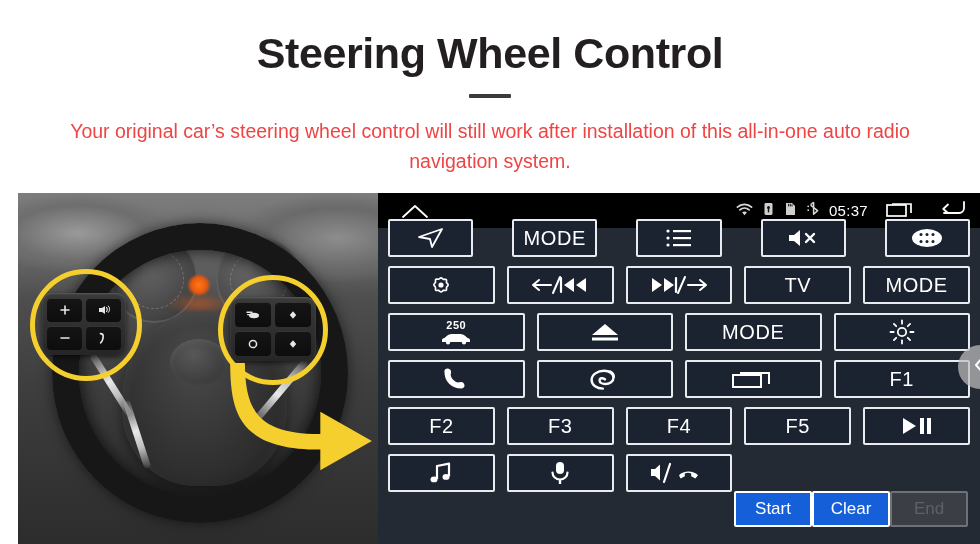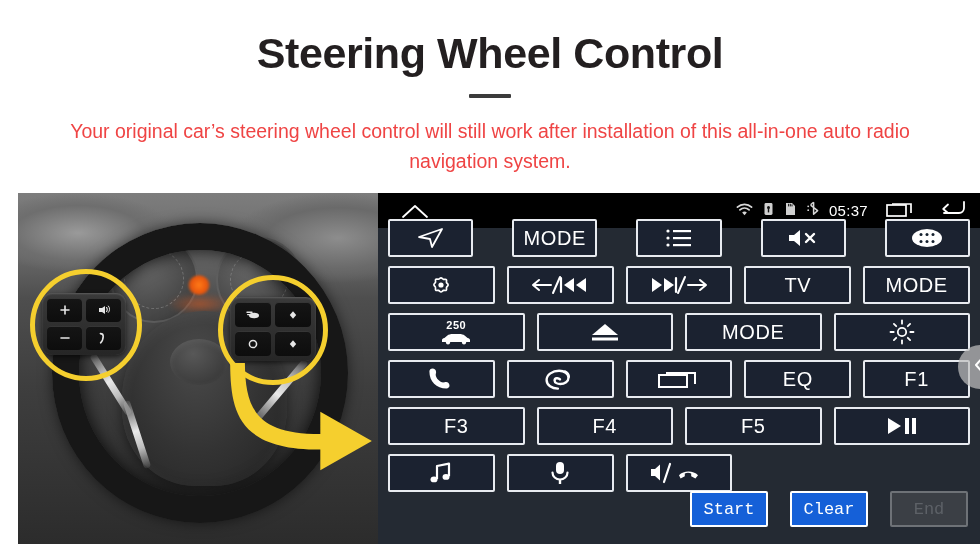--- a/index.html
+++ b/index.html
@@ -301,22 +301,21 @@
     letter-spacing: 0.5px;
     margin-bottom: 1px;
   }
 
   
   .actions {
     position: absolute;
     right: 12px;
     bottom: 8px;
     display: flex;
-    gap: 22px;
-    font-family: Liberation Mono, monospace;
+    gap: 0;
   }
   .action-btn {
     width: 78px;
     height: 36px;
     border-radius: 2px;
     font-size: 17px;
     font-weight: 500;
     display: flex;
     align-items: center;
     justify-content: center;
@@ -640,25 +639,25 @@
             </span>
           </div>
           <div class="key-btn">
             <span>
               <svg width="44" height="20" viewBox="0 0 44 20">
                 <rect x="2" y="6" width="28" height="12" stroke="#ffffff" stroke-width="2" fill="none"></rect>
                 <path d="M9 4h29v11" stroke="#ffffff" stroke-width="2" fill="none"></path>
               </svg>
             </span>
           </div>
-          <div class="key-btn">EQ</div>
           <div class="key-btn">F1</div>
         </div>
 
         <div class="btn-row">
+          <div class="key-btn">F2</div>
           <div class="key-btn">F3</div>
           <div class="key-btn">F4</div>
           <div class="key-btn">F5</div>
           <div class="key-btn">
             <span>
               <svg width="34" height="20" viewBox="0 0 34 20">
                 <path d="M3 2v16l13-8z" fill="#ffffff"></path>
                 <rect x="20" y="2" width="4" height="16" fill="#ffffff"></rect>
                 <rect x="27" y="2" width="4" height="16" fill="#ffffff"></rect>
               </svg>

